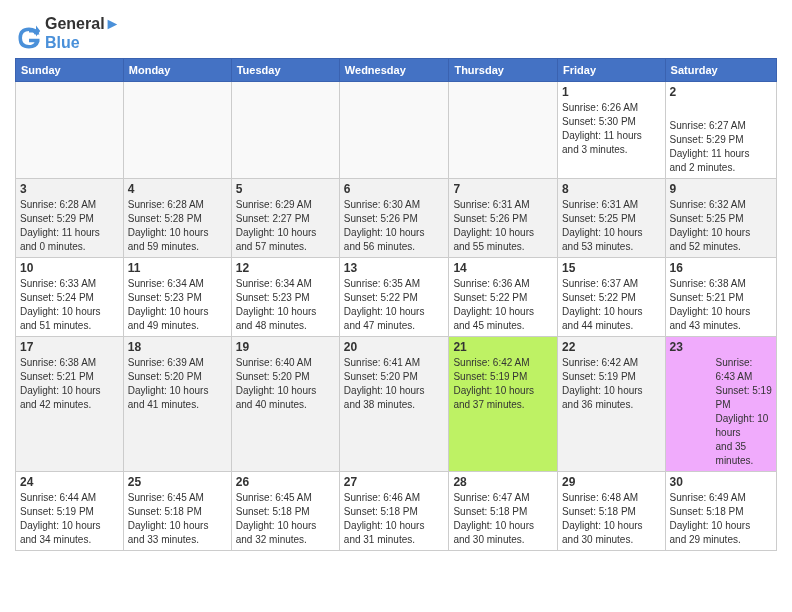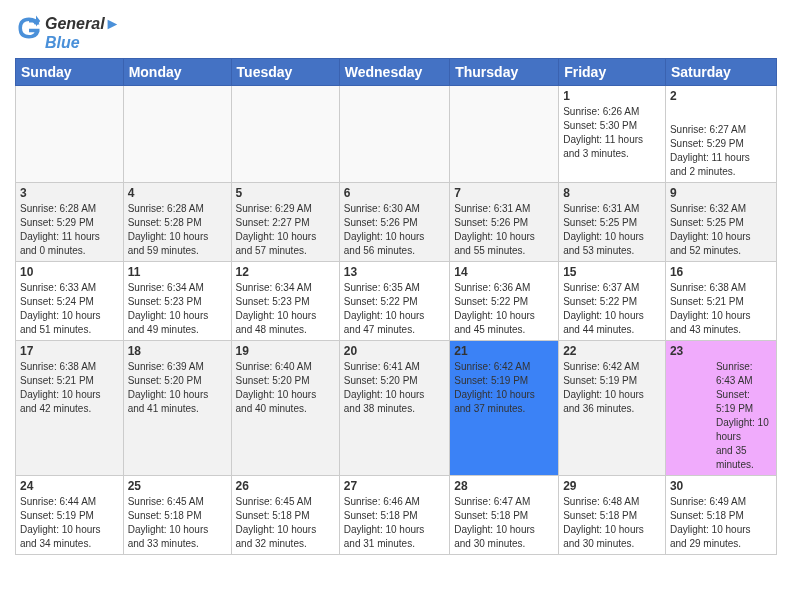--- a/index.html
+++ b/index.html
@@ -16,23 +16,22 @@
       padding: 10px 15px;
     }
     .header {
       display: flex;
       justify-content: space-between;
       align-items: flex-start;
       margin-bottom: 6px;
     }
     .logo {
       display: flex;
-      align-items: flex-start;
+      align-items: flex-end;
       margin-top: 4px;
-      font-style: italic;
     }
     .logo-icon {
       width: 28px;
       height: 28px;
       margin-right: 2px;
     }
     .title-block {
       text-align: right;
     }
     .month-title {
@@ -47,21 +46,21 @@
     .calendar {
       width: 100%;
       border-collapse: collapse;
       font-size: 9.5px;
     }
     .calendar th {
       background: #4472c4;
       color: #fff;
       text-align: left;
       padding: 5px 5px;
-      font-size: 14px;
+      font-size: 11px;
       font-weight: bold;
       border: 1px solid #3a62b0;
     }
     .calendar td {
       border: 1px solid #ccc;
       vertical-align: top;
       padding: 3px 4px;
       height: 78px;
       width: 113px;
       background: #fff;
@@ -267,21 +266,21 @@
 Daylight: 10 hours
 and 40 minutes.</div>
           </td>
           <td style="background: rgb(242, 242, 242);">
             <span class="day-number">20</span>
             <div class="day-info" style="white-space: pre-line;">Sunrise: 6:41 AM
 Sunset: 5:20 PM
 Daylight: 10 hours
 and 38 minutes.</div>
           </td>
-          <td style="background: #3b82f6;">
+          <td style="background: #bef264;">
             <span class="day-number">21</span>
             <div class="day-info" style="white-space: pre-line;">Sunrise: 6:42 AM
 Sunset: 5:19 PM
 Daylight: 10 hours
 and 37 minutes.</div>
           </td>
           <td style="background: rgb(242, 242, 242);">
             <span class="day-number">22</span>
             <div class="day-info" style="white-space: pre-line;">Sunrise: 6:42 AM
 Sunset: 5:19 PM

